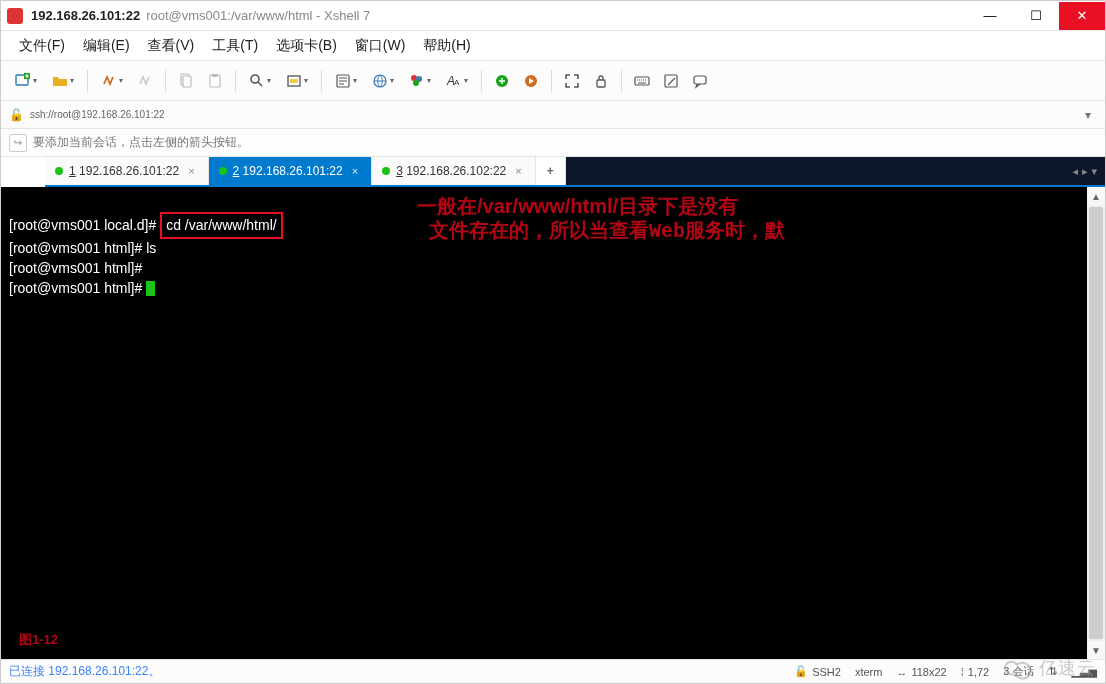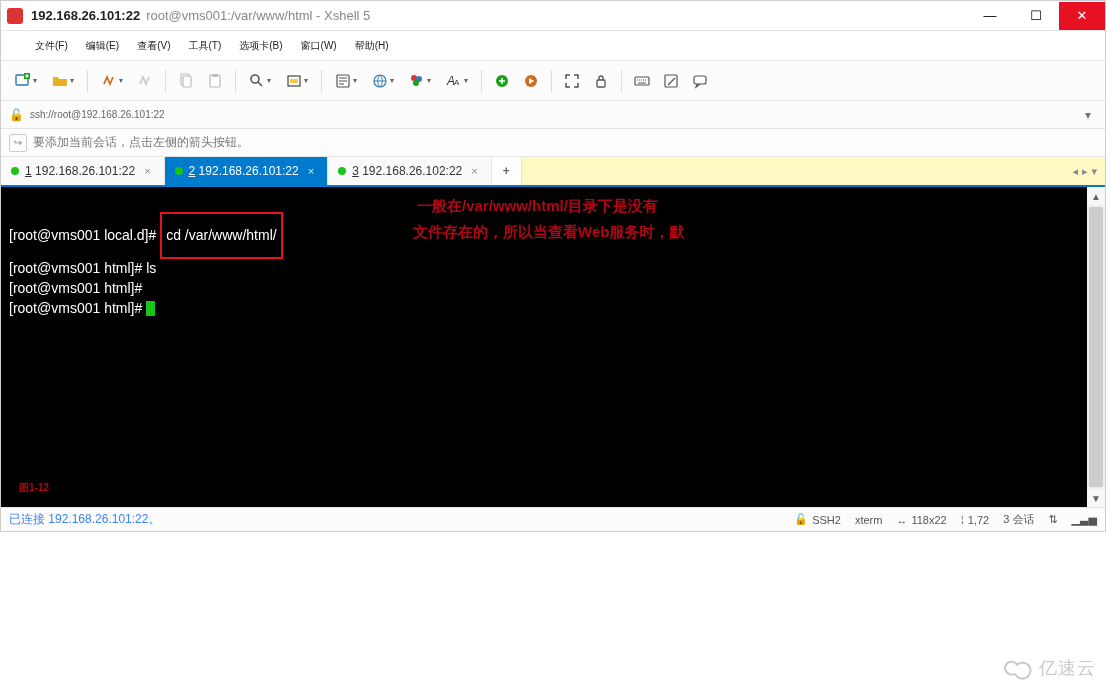--- a/index.html
+++ b/index.html
@@ -1,70 +1,70 @@
 <!DOCTYPE html>
 <html><head>
 <meta charset="utf-8">
 <style>
 * { box-sizing: border-box; margin: 0; padding: 0; font-family: "Microsoft YaHei", "Segoe UI", Tahoma, sans-serif; }
 body { width: 1106px; height: 684px; overflow: hidden; background: #fff; position: relative; }
-.window { width: 1106px; height: 532px; display: flex; flex-direction: column; border: 1px solid #ccc; position: relative; }
+.window { width: 1106px; height: 684px; display: flex; flex-direction: column; border: 1px solid #ccc; position: relative; }
 
 
 .titlebar { height: 30px; background: #fff; display: flex; align-items: center; padding-left: 6px; border-bottom: 1px solid #e5e5e5; }
 .titlebar .app-icon { width: 16px; height: 16px; background: #d33; border-radius: 3px; display: inline-block; margin-right: 8px; }
 .titlebar .title-bold { font-weight: bold; font-size: 13px; color: #222; }
 .titlebar .title-rest { font-size: 13px; color: #888; margin-left: 6px; }
 .titlebar .winctrls { margin-left: auto; display: flex; }
 .titlebar .winctrls .ctrl { width: 46px; height: 28px; display: flex; align-items: center; justify-content: center; font-size: 13px; }
 .titlebar .winctrls .close { background: #e81123; color: #fff; }
 
 
-.menubar { height: 30px; display: flex; align-items: center; padding: 0 26px; font-size: 10px; border-bottom: 1px solid #e5e5e5; gap: 2px; }
+.menubar { height: 30px; display: flex; align-items: center; padding: 0 10px; font-size: 14px; border-bottom: 1px solid #e5e5e5; gap: 2px; }
 .menubar .menuitem { padding: 4px 8px; color: #222; cursor: default; }
 
 
 .toolbar { height: 40px; display: flex; align-items: center; padding: 0 8px; gap: 3px; border-bottom: 1px solid #e5e5e5; background: #fcfcfc; }
 .toolbar .tbtn { width: 26px; height: 26px; display: flex; align-items: center; justify-content: center; border-radius: 3px; color: #555; }
 .toolbar .tbtn.with-drop { width: 34px; position: relative; }
 .toolbar .tbtn.with-drop::after { content: "▾"; font-size: 8px; color: #666; margin-left: 2px; }
 .toolbar .sep { width: 1px; height: 22px; background: #ddd; margin: 0 4px; }
 .toolbar svg { width: 16px; height: 16px; }
 
 
 .addrbar { height: 28px; display: flex; align-items: center; padding: 0 8px; font-size: 12px; color: #444; border-bottom: 1px solid #e5e5e5; background: linear-gradient(180deg,#fdfdfd,#fbfbfb); }
 .addrbar .input { flex: 1; color: #666; outline: none; border: none; background: transparent; font-size: 10px; }
 .addrbar .drop { color: #777; padding: 0 6px; }
 
 
 .hintbar { height: 28px; display: flex; align-items: center; padding: 0 8px; font-size: 12px; color: #777; border-bottom: 1px solid #e5e5e5; background: #fdfdfd; }
 .hintbar .arrow-btn { width: 18px; height: 18px; margin-right: 6px; display: flex; align-items: center; justify-content: center; border: 1px solid #ccc; border-radius: 2px; font-size: 10px; color: #888; }
 
 
-.tabstrip { height: 30px; background: #fef9c3; display: flex; align-items: stretch; border-bottom: 2px solid #007acc; position: relative; }
+.tabstrip { height: 30px; background: #0f172a; display: flex; align-items: stretch; border-bottom: 2px solid #007acc; position: relative; margin-left: 44px; }
 .tab { display: flex; align-items: center; padding: 0 10px; font-size: 12px; color: #333; gap: 6px; border-right: 1px solid #e5e5e5; background: #fafafa; cursor: default; }
 .tab .dot { width: 8px; height: 8px; border-radius: 50%; background: #19c419; }
 .tab .close-x { font-size: 11px; color: #888; padding: 0 3px; }
 .tab u { text-decoration: underline; }
 .tab.active { background: #007acc; color: #fff; font-weight: normal; justify-content: center; }
 .tab.active .close-x { color: #d4eaff; }
 .tab.plus { width: 30px; justify-content: center; background: #fff; color: #666; font-weight: bold; }
 .tabstrip .tab-nav { margin-left: auto; display: flex; align-items: center; gap: 4px; padding-right: 8px; font-size: 11px; color: #888; }
 
 
 .terminal-wrap { flex: 1; display: flex; background: #000; position: relative; }
 .terminal { flex: 1; padding: 6px 8px; font-family: "Consolas", "Courier New", monospace; font-size: 14px; line-height: 19px; color: #fff; white-space: pre; position: relative; }
 .terminal .prompt-seg { color: #fff; }
-.terminal .highlight { border: 2px solid #e81123; padding: 12px 4px; display: inline-block; }
+.terminal .highlight { border: 2px solid #e81123; padding: 2px 4px; display: inline-block; }
 .cursor { display: inline-block; width: 9px; height: 15px; background: #19c419; vertical-align: text-bottom; }
-.anno { position: absolute; color: #b30514; font-family: "Microsoft YaHei", sans-serif; font-size: 15px; font-weight: bold; line-height: 26px; }
+.anno { position: absolute; color: #b30514; font-family: "Microsoft YaHei", sans-serif; font-size: 20px; font-weight: bold; line-height: 26px; }
 .anno.line1 { left: 416px; top: 6px; }
-.anno.line2 { left: 412px; top: 32px; }
+.anno.line2 { left: 428px; top: 32px; font-family: Liberation Mono, monospace; }
 .anno.line3 { left: 416px; top: 58px; }
-.figlabel { position: absolute; left: 18px; bottom: 10px; color: #b30514; font-size: 10px; font-weight: bold; }
+.figlabel { position: absolute; left: 18px; bottom: 10px; color: #b30514; font-size: 13px; font-weight: bold; }
 .scrollbar { width: 18px; background: #f0f0f0; display: flex; flex-direction: column; align-items: center; }
 .scrollbar .arrow { height: 18px; width: 100%; display: flex; align-items: center; justify-content: center; color: #666; font-size: 10px; background: #f7f7f7; }
 .scrollbar .thumb { width: 14px; flex: 1; background: #cdcdcd; margin: 2px 0; border-radius: 2px; }
 
 
 .sendbar { height: 28px; display: flex; align-items: center; border-top: 1px solid #e5e5e5; background: #fcfcfc; font-size: 12px; }
 .sendbar input { flex: 1; border: none; outline: none; padding: 0 8px; color: #999; font-size: 12px; background: transparent; }
 .sendbar .sendselect { padding: 0 10px; color: #333; border-left: 1px solid #e5e5e5; height: 100%; display: flex; align-items: center; gap: 6px; }
 .sendbar .sendselect::after { content: "▾"; font-size: 9px; color: #666; }
 
@@ -80,21 +80,21 @@
 
 </style>
 </head>
 <body>
 
 <div class="window">
 
   <div class="titlebar">
     <span class="app-icon"></span>
     <span class="title-bold">192.168.26.101:22</span>
-    <span class="title-rest">root@vms001:/var/www/html - Xshell 5</span>
+    <span class="title-rest">root@vms001:/var/www/html - Xshell 7</span>
     <div class="winctrls">
       <div class="ctrl">—</div>
       <div class="ctrl">☐</div>
       <div class="ctrl close">✕</div>
     </div>
   </div>
 
   <div class="menubar">
     <div class="menuitem">文件(F)</div>
     <div class="menuitem">编辑(E)</div>

